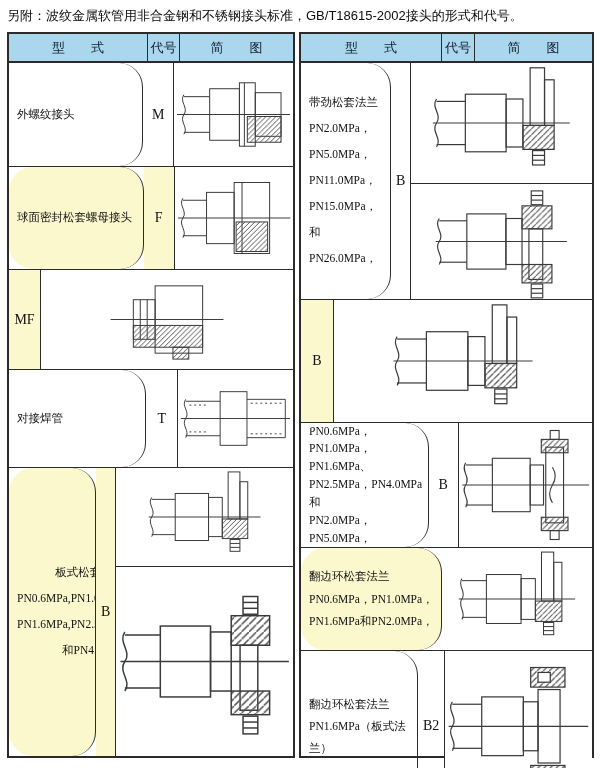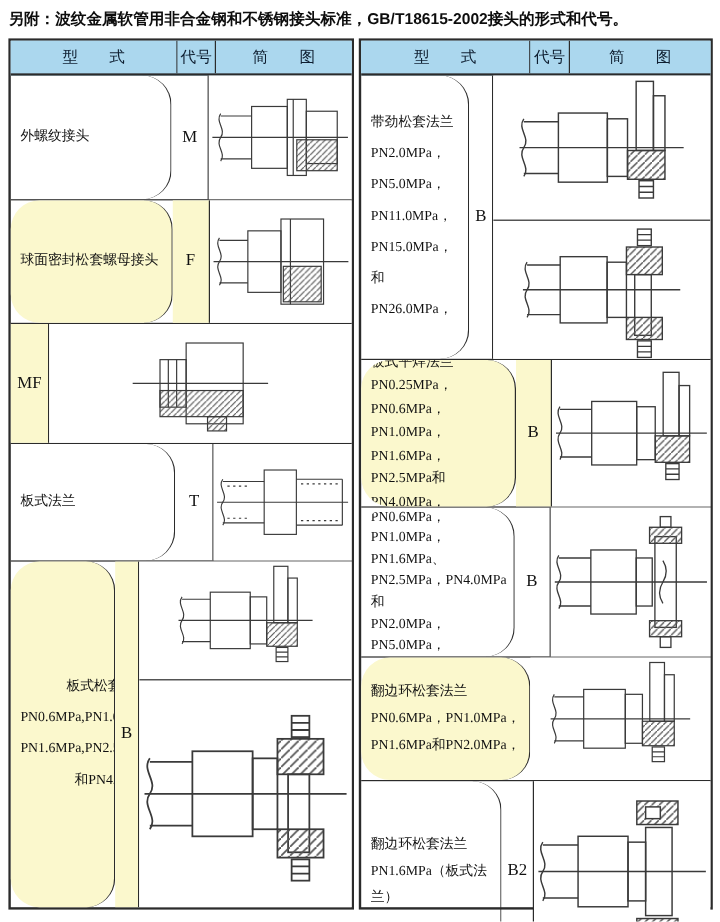--- a/index.html
+++ b/index.html
@@ -4,21 +4,21 @@
 <style>
   html,body{margin:0;padding:0;}
   body{
     width:600px;height:768px;position:relative;background:#ffffff;
     font-family:"Liberation Serif","DejaVu Serif",serif;color:#111;
     --header_bg:#abd7ee; --row_hl:#fbf8cd; --border:#2b2b2b;
   }
   .title{
     position:absolute;left:7px;top:7px;width:586px;
     font-family:"Liberation Sans","DejaVu Sans",sans-serif;
-    font-weight:bold;font-size:13px;line-height:1.35;color:#0d0d0d;
+    font-weight:normal;font-size:13px;line-height:1.35;color:#0d0d0d;
   }
   .tbl{
     position:absolute;top:32px;border:2px solid var(--border);
     background:#fff;box-sizing:border-box;display:flex;flex-direction:column;
   }
   .tbl-left{left:7px;width:288px;height:726px;}
   .tbl-right{left:299px;width:295px;height:726px;}
   .row{display:flex;border-bottom:1px solid var(--border);box-sizing:border-box;flex:0 0 auto;}
   .row:last-child{border-bottom:none;flex:1 1 auto;}
   .thead{background:var(--header_bg);border-bottom:2px solid var(--border);}
@@ -117,21 +117,21 @@
           <line x1="33" y1="30" x2="33" y2="70" stroke="#3a3a3a" stroke-width="1"></line>
           <line x1="40" y1="30" x2="40" y2="70" stroke="#3a3a3a" stroke-width="1"></line>
           <rect x="48" y="16" width="48" height="68" fill="none" stroke="#3a3a3a" stroke-width="1"></rect>
           <rect x="26" y="56" width="70" height="22" fill="url(#hat3)" stroke="#3a3a3a" stroke-width="1"></rect>
           <rect x="66" y="78" width="16" height="12" fill="url(#hat3)" stroke="#3a3a3a" stroke-width="1"></rect>
         </svg>
       </div>
   </div>
 
   <div class="row" style="height:98px">
-    <div class="cell type lh-a">板式法兰</div>
+    <div class="cell type lh-a">对接焊管</div>
     <div class="cell code">T</div>
     <div class="cell diag">
         <svg viewBox="0 0 120 100" preserveAspectRatio="xMidYMid meet">
           <defs>
             <pattern id="hat4" width="5" height="5" patternUnits="userSpaceOnUse">
               <path d="M0 5 L5 0" stroke="#555" stroke-width="1"></path>
             </pattern>
           </defs>
           <line x1="3" y1="50" x2="117" y2="50" stroke="#3a3a3a" stroke-width="1"></line>
           <line x1="8" y1="32" x2="44" y2="32" stroke="#3a3a3a" stroke-width="1"></line>
@@ -261,24 +261,20 @@
             <rect x="78" y="70" width="26" height="16" fill="url(#hat8)" stroke="#3a3a3a" stroke-width="1"></rect>
             <rect x="86" y="87" width="10" height="12" fill="none" stroke="#3a3a3a" stroke-width="1"></rect>
             <line x1="86" y1="91" x2="96" y2="91" stroke="#3a3a3a" stroke-width="1"></line>
             <line x1="86" y1="95" x2="96" y2="95" stroke="#3a3a3a" stroke-width="1"></line>
           </svg>
         </div>
     </div>
   </div>
 
   <div class="row" style="height:123px">
-    <div class="cell type hl lh-b">板式平焊法兰
-PN0.25MPa，PN0.6MPa，
-PN1.0MPa，PN1.6MPa，
-PN2.5MPa和PN4.0MPa，</div>
     <div class="cell code hl">B</div>
     <div class="cell diag">
         <svg viewBox="0 0 120 100" preserveAspectRatio="xMidYMid meet">
           <defs>
             <pattern id="hat9" width="5" height="5" patternUnits="userSpaceOnUse">
               <path d="M0 5 L5 0" stroke="#555" stroke-width="1"></path>
             </pattern>
           </defs>
           <line x1="3" y1="50" x2="117" y2="50" stroke="#3a3a3a" stroke-width="1"></line>
           <line x1="6" y1="32" x2="30" y2="32" stroke="#3a3a3a" stroke-width="1"></line>

